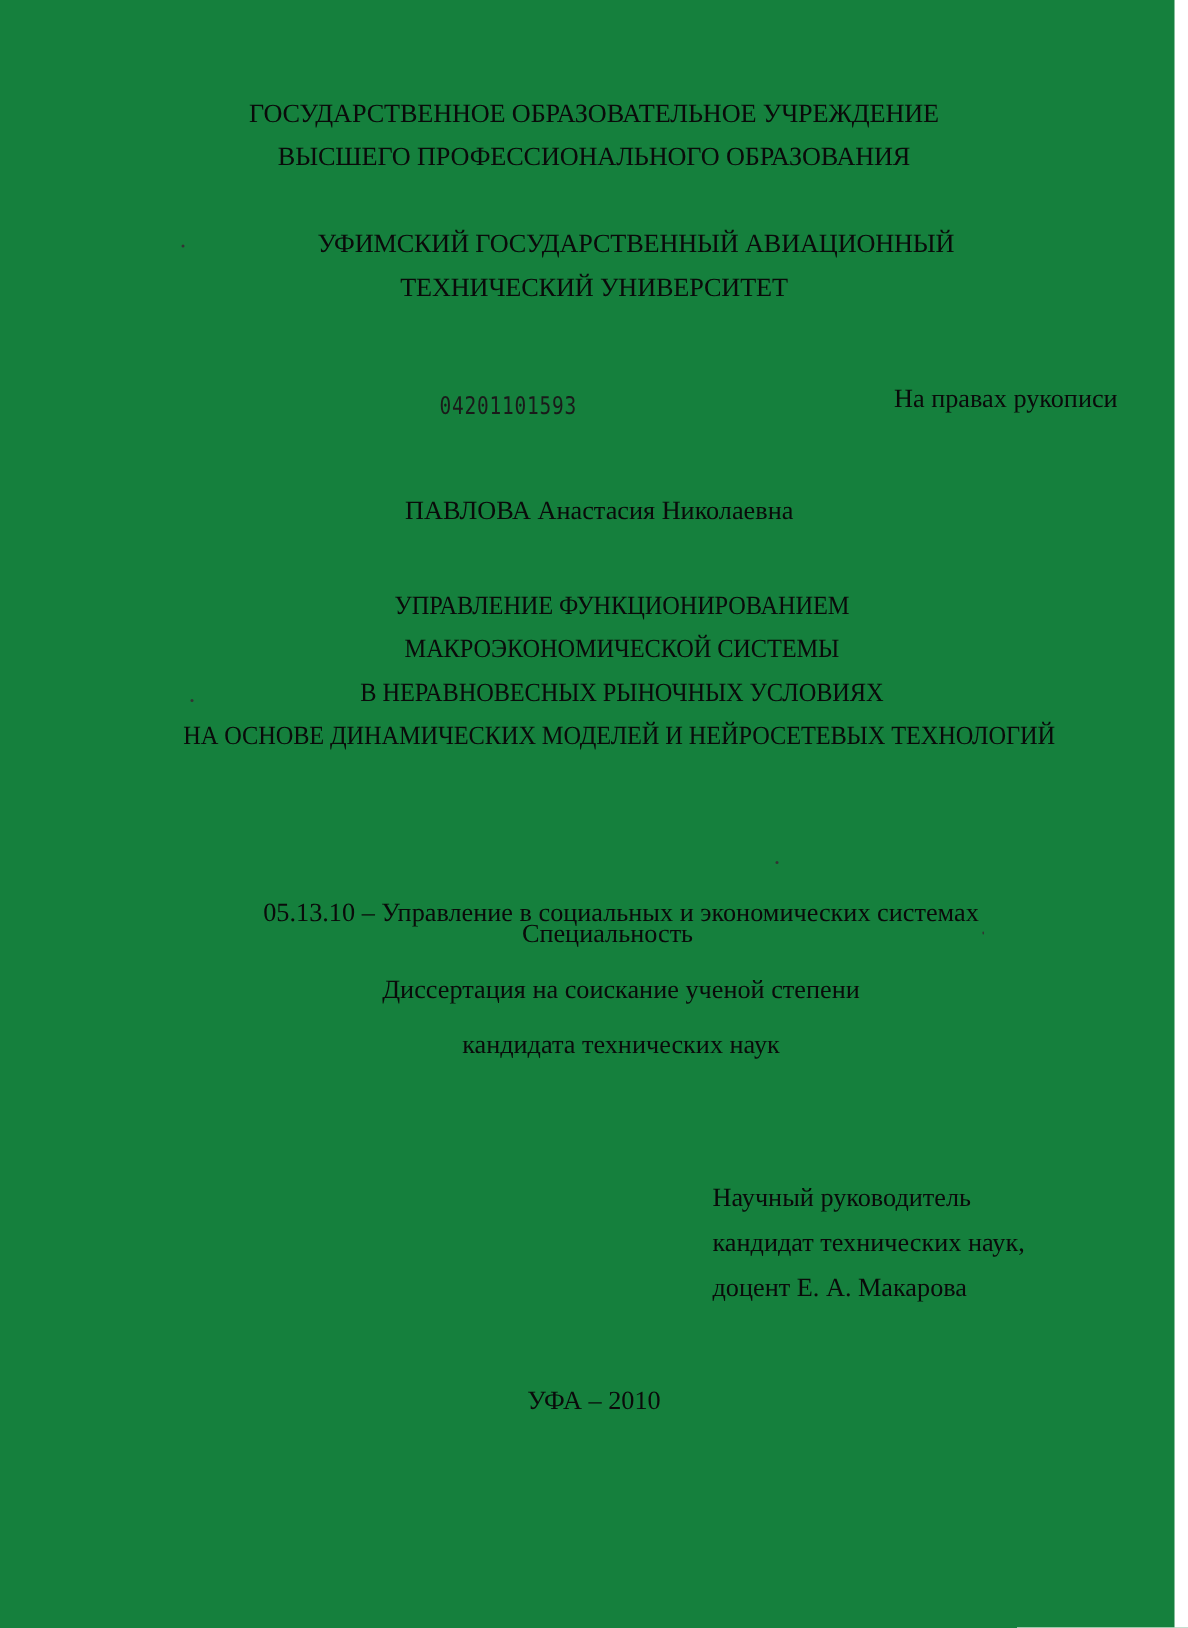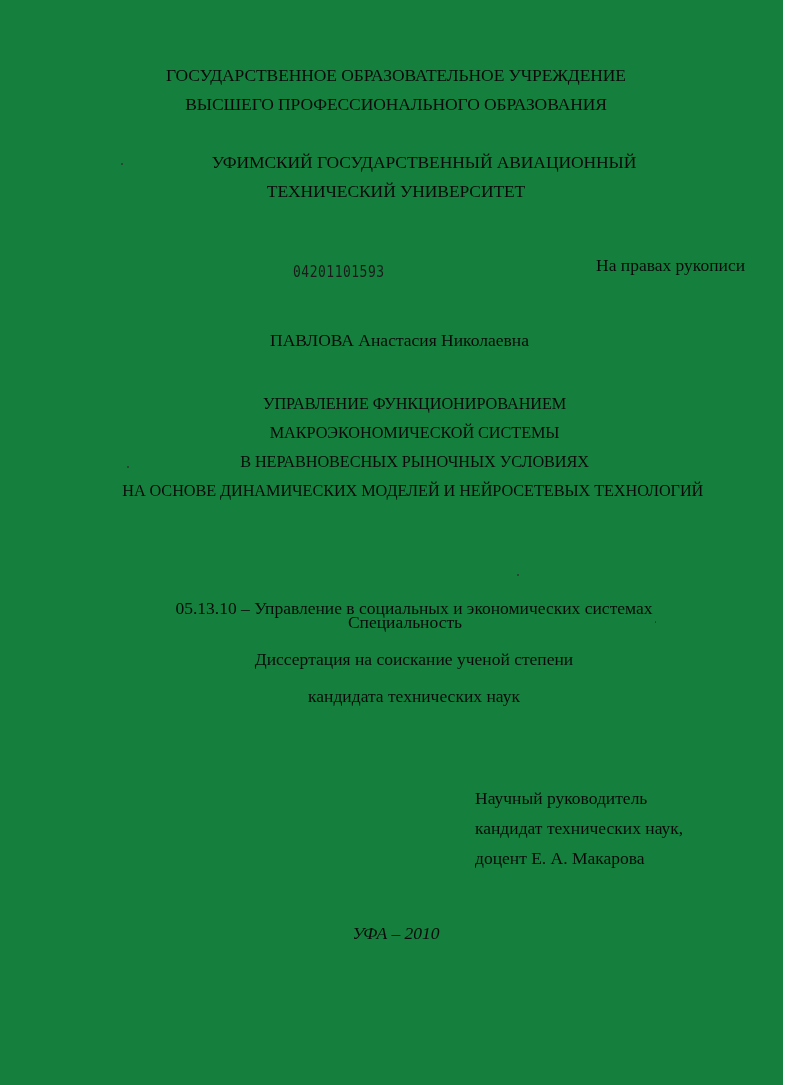--- a/index.html
+++ b/index.html
@@ -85,15 +85,15 @@
   <div class="line center" style="top:598px; padding-left:36px; box-sizing:border-box;">05.13.10 – Управление в социальных и экономических системах</div>
   <div class="speck" style="left:655px; top:621px; width:1px;"></div>
 
   <div class="line center" style="top:649px; padding-left:36px; box-sizing:border-box;">Диссертация на соискание ученой степени</div>
   <div class="line center" style="top:686px; padding-left:36px; box-sizing:border-box;">кандидата технических наук</div>
 
   <div class="line" style="left:475px; top:788px;">Научный руководитель</div>
   <div class="line" style="left:475px; top:818px;">кандидат технических наук,</div>
   <div class="line" style="left:475px; top:848px;">доцент Е. А. Макарова</div>
 
-  <div class="line center" style="top:923px; box-sizing:border-box;font-style:italic;">УФА – 2010</div>
+  <div class="line center" style="top:923px; box-sizing:border-box;">УФА – 2010</div>
 
 </div>
 
 </body></html>

